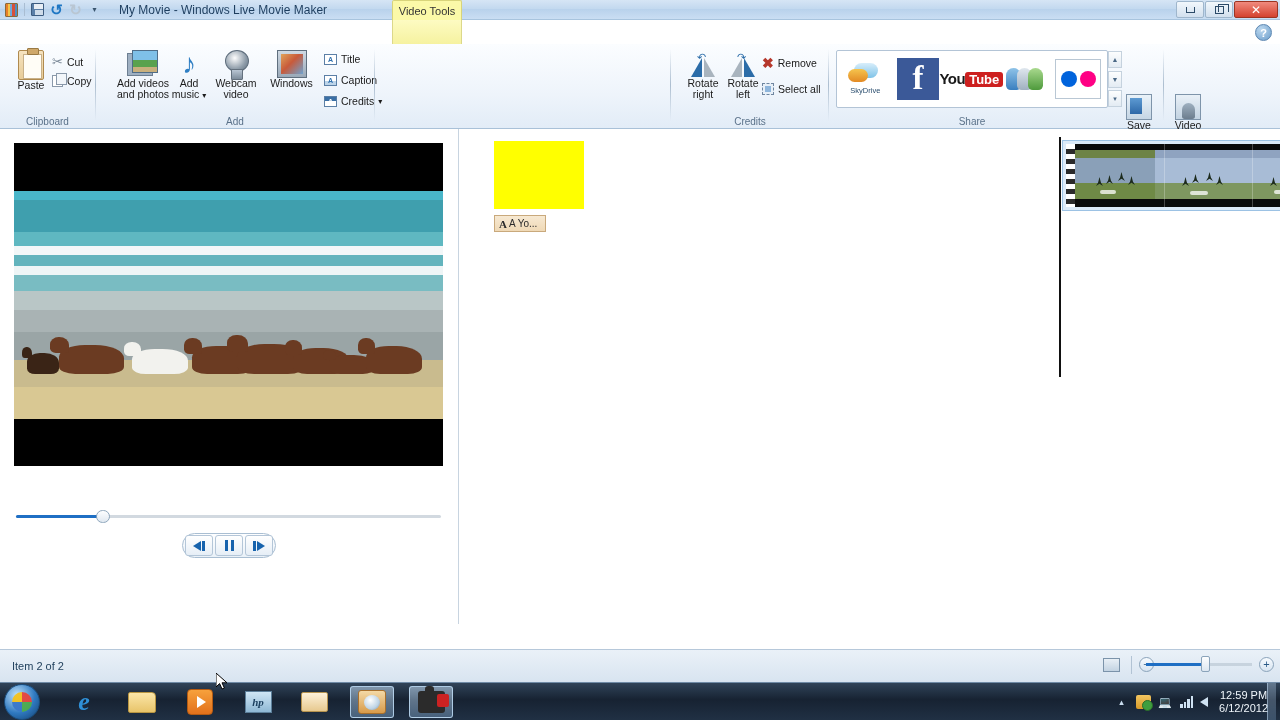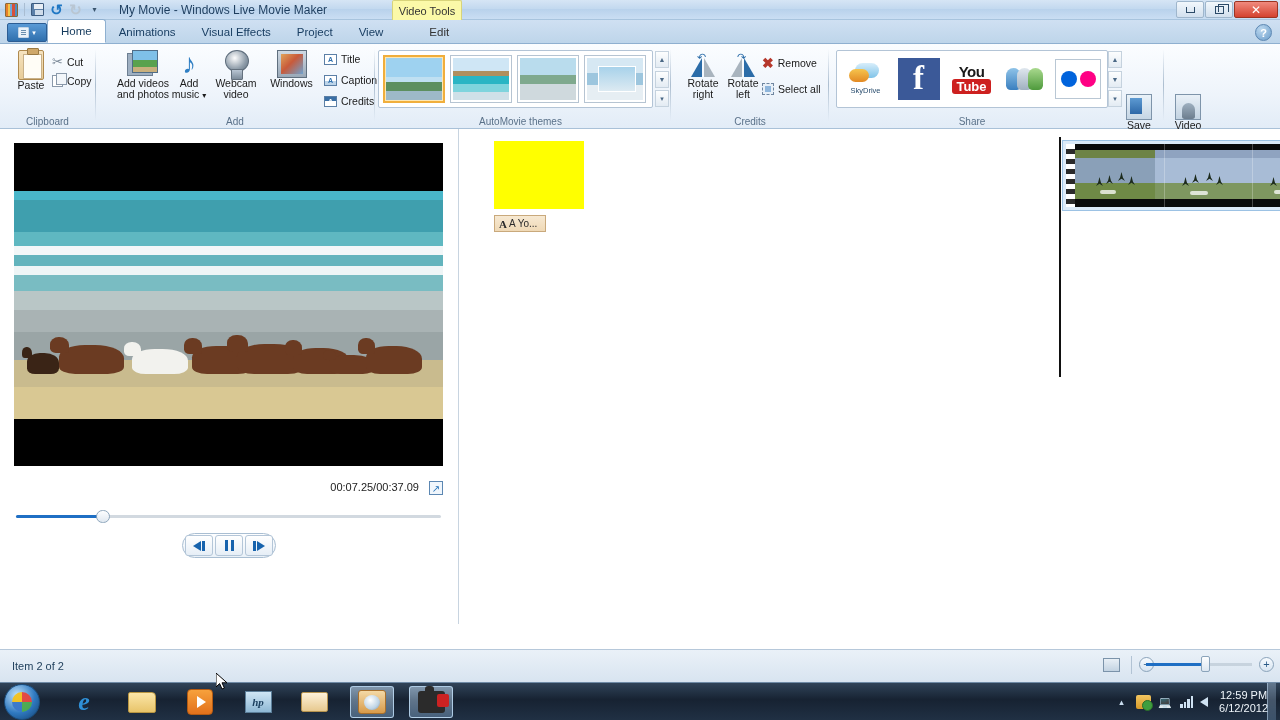--- a/index.html
+++ b/index.html
@@ -169,21 +169,21 @@
   }
   .sh { display:flex; flex-direction:column; align-items:center; justify-content:center; width:46px; height:48px; }
   .sky-c{width:34px;height:22px;position:relative;}
   .sky-c::before{content:"";position:absolute;left:6px;top:0;width:24px;height:15px;border-radius:12px;
      background:linear-gradient(to bottom,#d8eefb,#7fc3e8);}
   .sky-c::after{content:"";position:absolute;left:0;top:6px;width:20px;height:13px;border-radius:10px;
      background:linear-gradient(to bottom,#f5c44e,#e38a24);}
   .sky-t{font-size:7.5px;color:#2a4d6e;margin-top:1px;}
   .fb{width:42px;height:42px;background:#3b5998;color:#fff;font-family:"Liberation Serif",serif;
      font-size:33px;font-weight:bold;line-height:40px;text-align:center;}
-  .yt{display:flex;flex-direction:column;align-items:center;justify-content:space-between;}
+  .yt{display:flex;flex-direction:row;align-items:center;justify-content:space-between;}
   .yt .y{font-size:15px;font-weight:bold;color:#1a1a1a;line-height:14px;letter-spacing:-.5px;}
   .yt .t{background:#cd201f;color:#fff;font-size:13px;font-weight:bold;padding:0 4px;border-radius:3px;line-height:15px;}
   .msn{display:flex;align-items:flex-end;gap:-4px;}
   .msn i{display:block;width:15px;height:22px;border-radius:8px 8px 5px 5px;}
   .msn .a{background:linear-gradient(to bottom,#8fc3e8,#3a7fbf);}
   .msn .b{background:linear-gradient(to bottom,#dfe7ee,#9fb0c0);margin:0 -4px;}
   .msn .c{background:linear-gradient(to bottom,#a9d98e,#4e9a3c);}
   .flickr{width:46px;height:40px;border:1px solid #b9c7d4;background:#fff;display:flex;align-items:center;justify-content:center;gap:3px;}
   .flickr i{display:block;width:16px;height:16px;border-radius:50%;}
   .flickr .bl{background:#0063dc;} .flickr .pk{background:#ff0084;}
@@ -358,36 +358,20 @@
           <div class="min-g"></div>
         </div>
       <div class="wbtn">
           <div class="max-g"></div>
         </div>
       <div class="wbtn close">✕</div>
     </div>
   </div>
 
   <div class="ctxtab-band"></div>
-  <div class="tabstrip">
-    <div class="filebtn">
-      <div class="fi">
-          <i></i>
-          <i></i>
-          <i></i>
-        </div>
-        <div class="fc">▾</div>
-    </div>
-    <div class="tab active">Home</div>
-    <div class="tab">Animations</div>
-    <div class="tab">Visual Effects</div>
-    <div class="tab">Project</div>
-    <div class="tab">View</div>
-    <div class="tab ctx" style="margin-left:20px">Edit</div>
-  </div>
   <div class="helpbtn">?</div>
 
   <div class="ribbon">
 
     <div class="group" style="left:0; width:95px">
       <div class="bigbtn" style="position:absolute;left:10px;top:6px;width:42px">
         <div class="paste-ic"></div>
         <div class="cap">Paste</div>
       </div>
       <div class="smallbtn" style="position:absolute;left:52px;top:10px">
@@ -436,42 +420,20 @@
       </div>
       <div class="smallbtn" style="position:absolute;left:228px;top:51px">
         <span class="mini-ic cred-i">A</span>
         <span>Credits</span>
         <span style="font-size:8px">▾</span>
       </div>
       <div class="group-label">Add</div>
     </div>
     <div class="group-sep" style="left:374px"></div>
 
-    <div class="group" style="left:378px; width:290px">
-      <div class="gallery">
-        <div class="theme sel">
-            <div class="th-img th1"></div>
-          </div>
-        <div class="theme">
-            <div class="th-img th2"></div>
-          </div>
-        <div class="theme">
-            <div class="th-img th3"></div>
-          </div>
-        <div class="theme">
-            <div class="th-img th4"></div>
-          </div>
-      </div>
-      <div class="gal-scroll" style="left:277px">
-        <div class="gal-sb">▲</div>
-        <div class="gal-sb">▼</div>
-        <div class="gal-sb">▾</div>
-      </div>
-      <div class="group-label" style="width:285px">AutoMovie themes</div>
-    </div>
     <div class="group-sep" style="left:670px"></div>
 
     <div class="group" style="left:674px; width:152px">
       <div class="bigbtn" style="position:absolute;left:8px;top:8px;width:42px">
         <div class="rot-ic">
           <div class="tri-l"></div>
             <div class="tri-r"></div>
             <div class="rot-arrow">↶</div>
         </div>
         <div class="cap">Rotate</div>
@@ -561,24 +523,20 @@
             <div class="h" style="left:41%; width:15%; height:44%;"></div>
             <div class="h" style="left:52%; width:17%; height:48%;"></div>
             <div class="h" style="left:66%; width:14%; height:42%;"></div>
             <div class="h" style="left:75%; width:11%; height:30%;"></div>
             <div class="h" style="left:84%; width:14%; height:44%;"></div>
           </div>
         </div>
         <div class="mon-shadow"></div>
       </div>
 
-      <div class="time-row">
-        <div class="timecode">00:07.25/00:37.09</div>
-        <div class="expand-ic">↗</div>
-      </div>
 
       <div class="seek-row">
         <div class="seek-track"></div>
         <div class="seek-fill"></div>
         <div class="seek-thumb"></div>
       </div>
 
       <div class="transport">
         <div class="tbtn">
           <div class="tri-left"></div>

